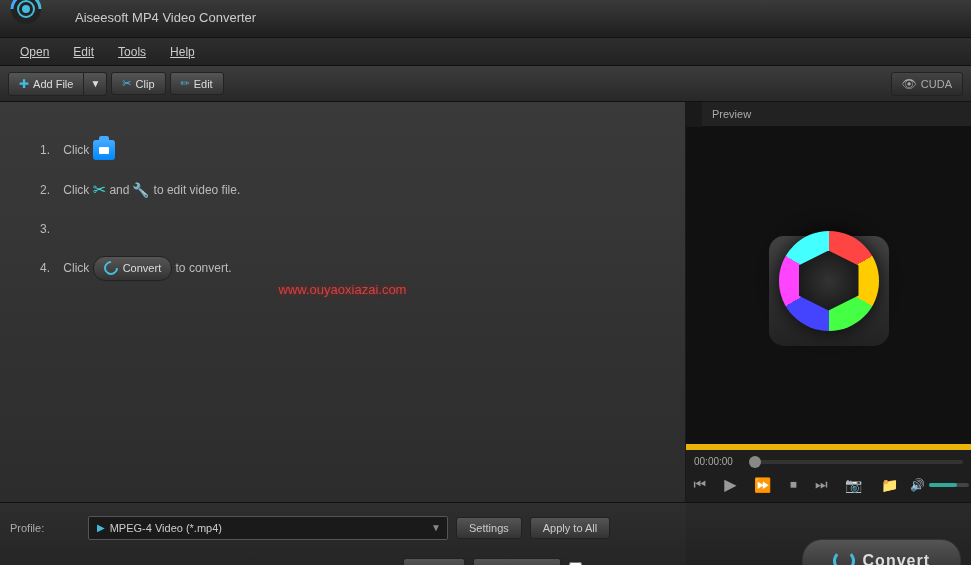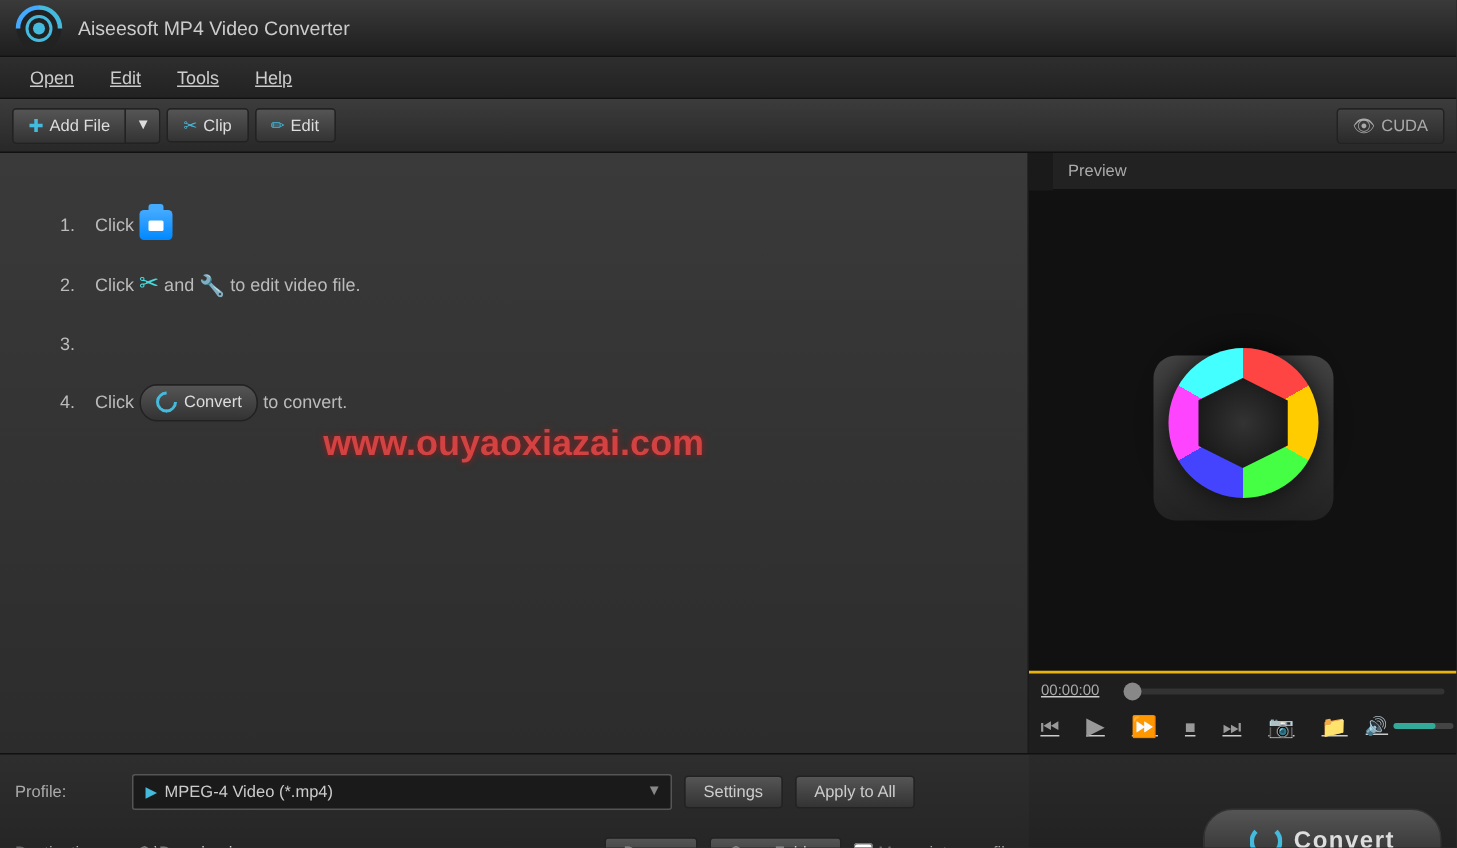--- a/index.html
+++ b/index.html
@@ -10,23 +10,24 @@
       font-family: 'Segoe UI', Arial, sans-serif;
       overflow: hidden;
       color: #ccc;
     }
 
     
     #title-bar {
       background: linear-gradient(to bottom, #3a3a3a, #1e1e1e);
       height: 38px;
       display: flex;
-      align-items: center;
-      padding: 0 10px;
+      align-items: flex-end;
+      padding: 12px 10px;
       border-bottom: 1px solid #111;
+      gap: 23px;
     }
     #app-logo {
       width: 32px;
       height: 32px;
       margin-right: 10px;
     }
     #app-title {
       color: #ccc;
       font-size: 13px;
       font-weight: normal;
@@ -137,22 +138,22 @@
     }
     .step-text { color: #bbb; font-size: 12px; }
 
     
     #watermark {
       position: absolute;
       top: 180px;
       left: 50%;
       transform: translateX(-50%);
       color: rgba(255,80,80,0.7);
-      font-size: 24px;
-      font-weight: bold;
+      font-size: 13px;
+      font-weight: normal;
       white-space: nowrap;
       pointer-events: none;
       text-shadow: 0 0 4px rgba(255,0,0,0.5);
     }
 
     
     #right-panel {
       width: 285px;
       background: #1a1a1a;
       display: flex;
@@ -214,22 +215,21 @@
       width: 60px;
       height: 60px;
       background: radial-gradient(circle, #333, #111);
       clip-path: polygon(50% 0%, 100% 25%, 100% 75%, 50% 100%, 0% 75%, 0% 25%);
     }
 
     
     #transport-bar {
       background: #1e1e1e;
       padding: 6px 8px;
-      border-top: 2px solid #eab308;
-      text-decoration: underline;
+      border-top: 6px solid #eab308;
     }
     #time-progress {
       display: flex;
       align-items: center;
       gap: 6px;
       margin-bottom: 6px;
     }
     #time-display {
       color: #aaa;
       font-size: 10px;

